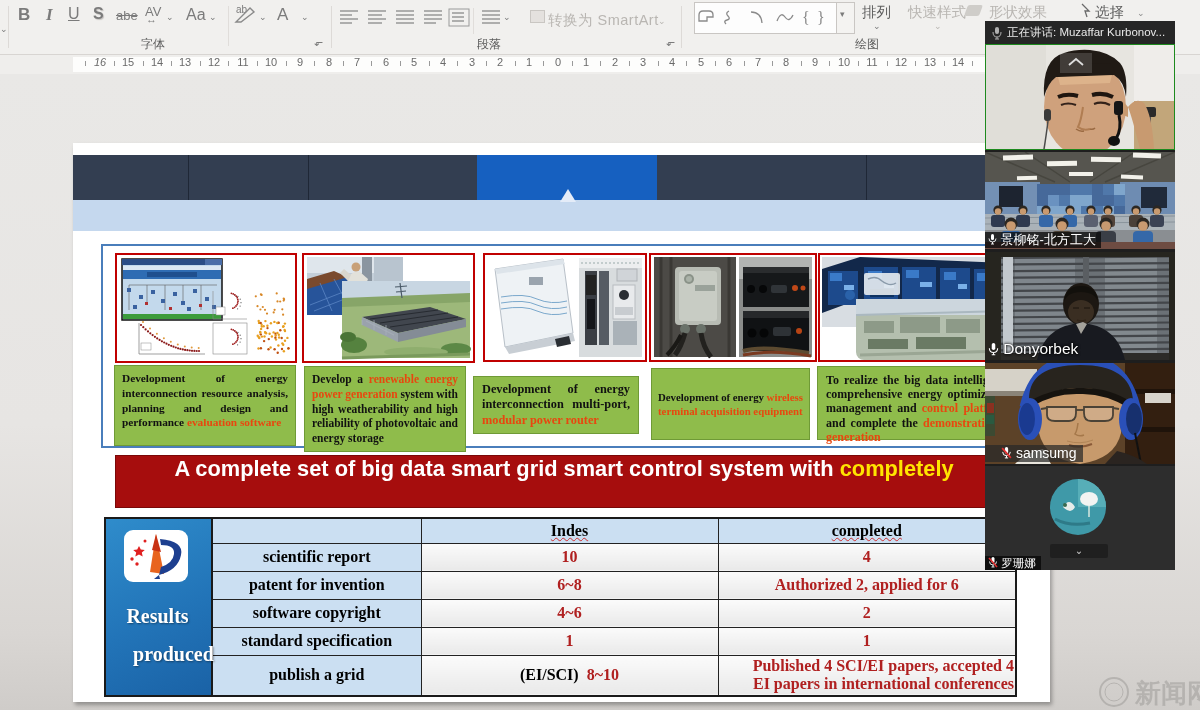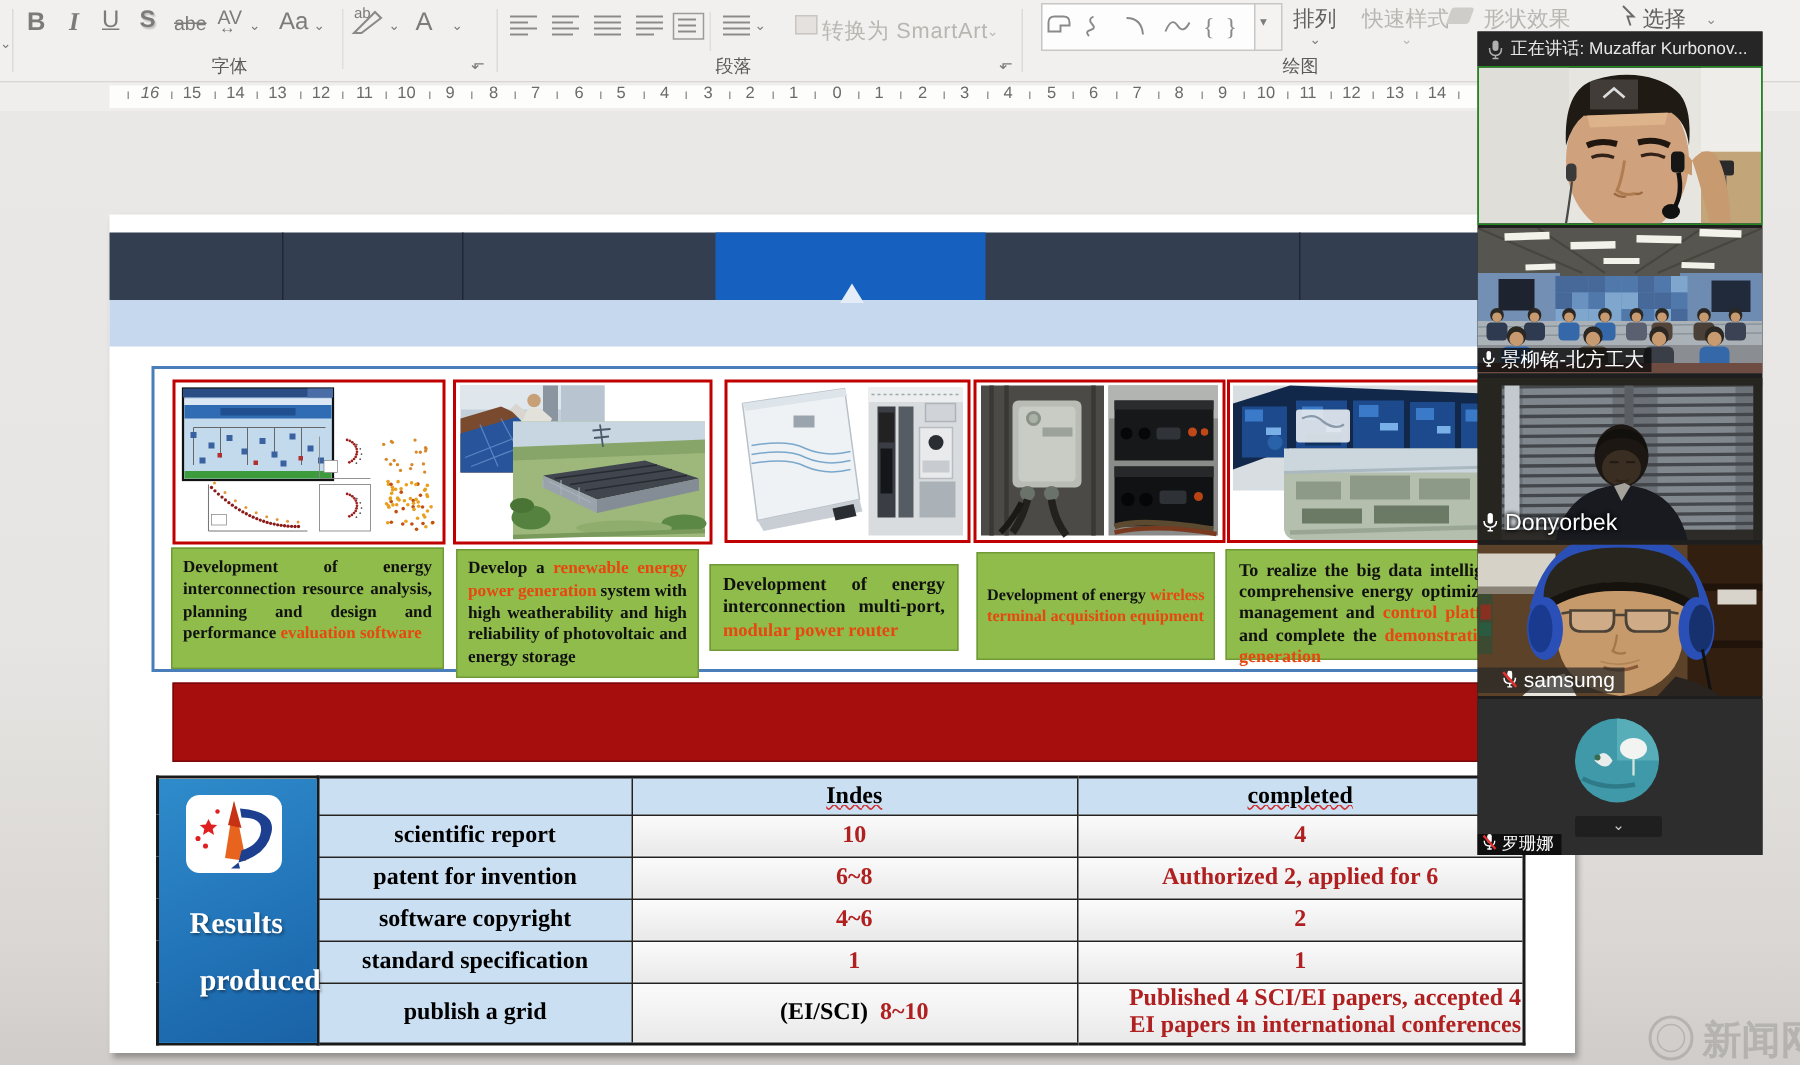--- a/index.html
+++ b/index.html
@@ -625,20 +625,21 @@
     <div class="abs" style="left:8px;top:6.0px;width:175px;font-weight:bold;font-size:12.0px;line-height:14.2px;color:#111;">
       <div style="white-space:nowrap;word-spacing:2.2px;"><span>To</span> <span>realize</span> <span>the</span> <span>big</span> <span>data</span> <span>intelligent</span></div>
       <div style="white-space:nowrap;word-spacing:2.2px;"><span>comprehensive</span> <span>energy</span> <span>optimization</span></div>
       <div style="white-space:nowrap;word-spacing:2.2px;"><span>management</span> <span>and</span> <span style="color:#e8470f">control</span> <span style="color:#e8470f">platform</span></div>
       <div style="white-space:nowrap;word-spacing:2.2px;"><span>and</span> <span>complete</span> <span>the</span> <span style="color:#e8470f">demonstration</span></div>
       <div style="white-space:nowrap;word-spacing:2.2px;"><span style="color:#e8470f">generation</span></div>
     </div>
   </div>
 <div class="abs" style="left:115px;top:455px;width:898px;height:51px;background:#a60d0d;border:1px solid #7a0808;"></div>
 <div class="abs" style="left:115px;top:457px;width:898px;text-align:center;font-weight:bold;font-size:21.8px;line-height:24.5px;color:#ffffff;">
+<div>A complete set of big data smart grid smart control system with <span style="color:#ffe400">completely</span></div>
   </div>
 
 <div class="abs" style="left:104px;top:517px;width:911px;height:178px;">
 <table class="ser" style="border-collapse:collapse;width:911px;height:178px;table-layout:fixed;font-weight:bold;">
  <colgroup>
         <col style="width:107px">
         <col style="width:209px">
         <col style="width:297px">
         <col style="width:298px">
       </colgroup>

